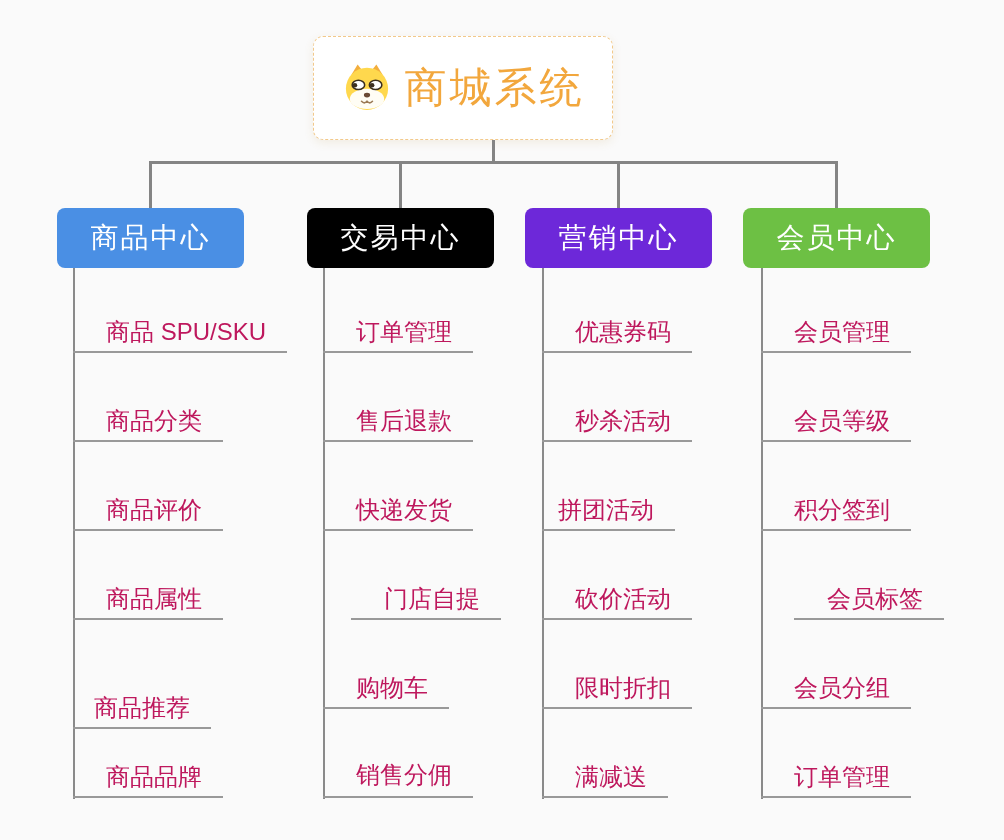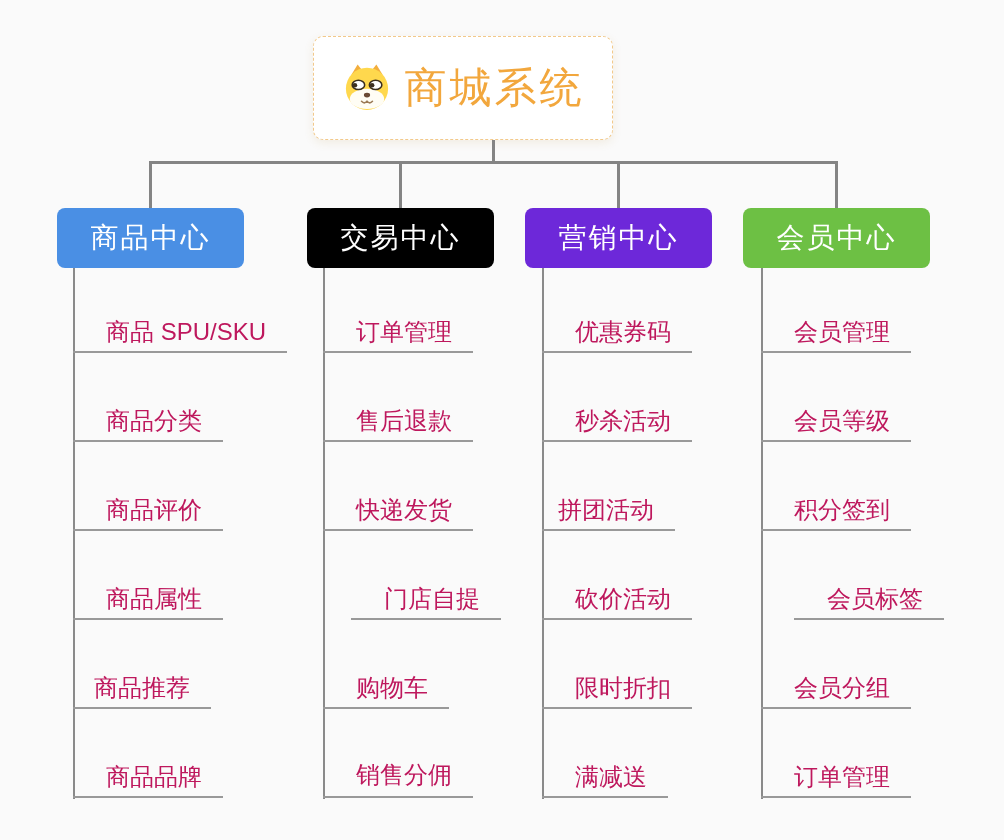--- a/index.html
+++ b/index.html
@@ -69,21 +69,21 @@
   <div id="branches">
       <div class="connector" style="left: 149px; top: 163px; width: 3px; height: 45px;"></div>
       <div class="branch-box" style="left: 57px; background: rgb(74, 143, 228);">
         <span class="branch-label">商品中心</span>
       </div>
       <div class="trunk" style="left: 73px;"></div>
       <div class="leaf" style="left: 73px; top: 316px;">商品 SPU/SKU</div>
       <div class="leaf" style="left: 73px; top: 405px;">商品分类</div>
       <div class="leaf" style="left: 73px; top: 494px;">商品评价</div>
       <div class="leaf" style="left: 73px; top: 583px;">商品属性</div>
-      <div class="leaf" style="left: 73px; top: 672px; padding-left: 21px;">商品推荐</div>
+      <div class="leaf" style="left: 73px; top: 692px; padding-left: 21px;">商品推荐</div>
       <div class="leaf" style="left: 73px; top: 761px;">商品品牌</div>
       <div class="connector" style="left: 399px; top: 163px; width: 3px; height: 45px;"></div>
       <div class="branch-box" style="left: 307px; background: #000000;">
         <span class="branch-label">交易中心</span>
       </div>
       <div class="trunk" style="left: 323px;"></div>
       <div class="leaf" style="left: 323px; top: 316px;">订单管理</div>
       <div class="leaf" style="left: 323px; top: 405px;">售后退款</div>
       <div class="leaf" style="left: 323px; top: 494px;">快递发货</div>
       <div class="leaf" style="left: 323px; top: 583px; margin-left: 28px;">门店自提</div>

